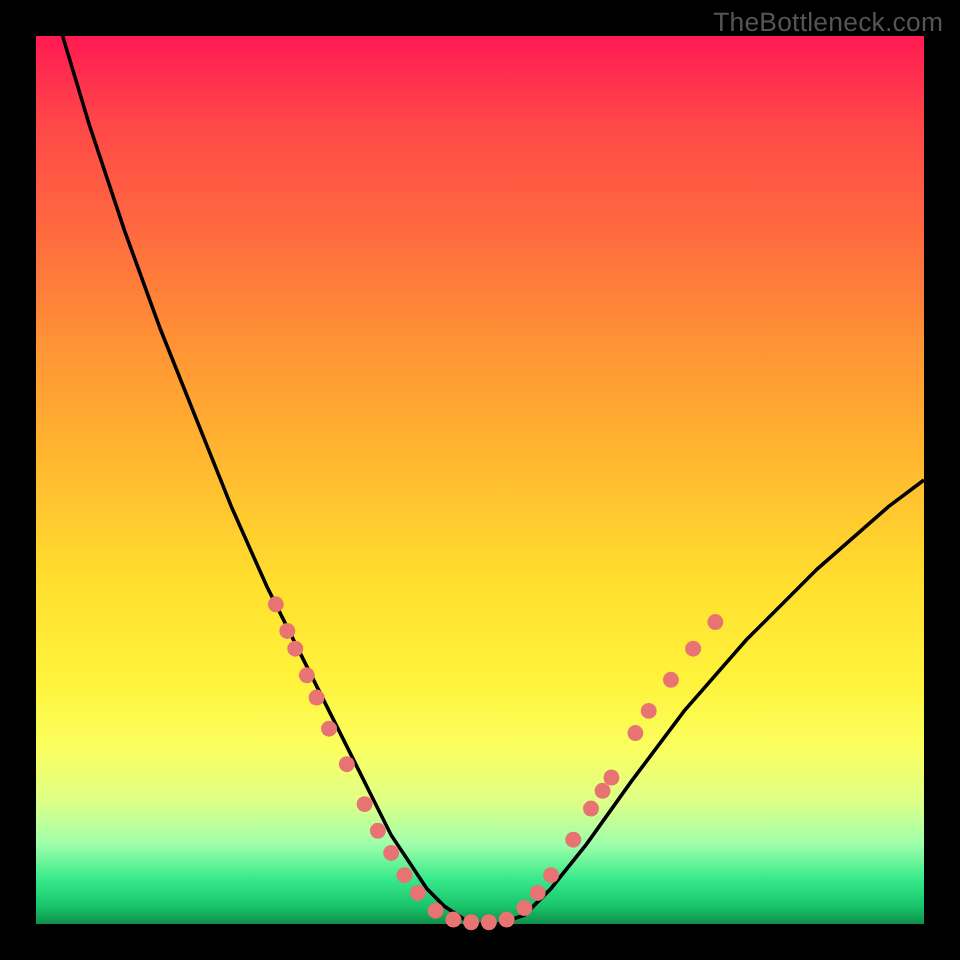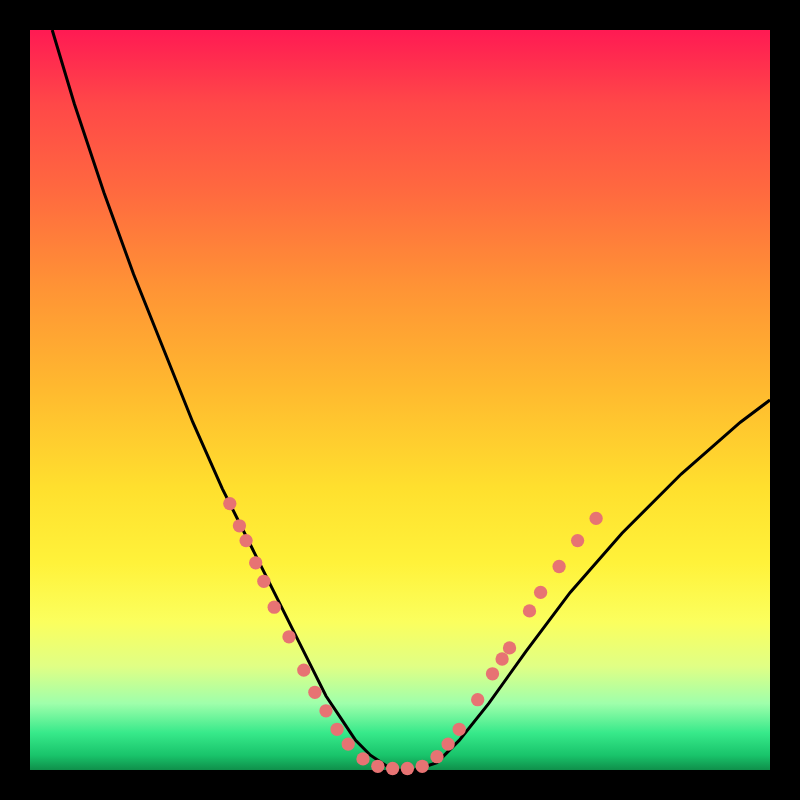--- a/index.html
+++ b/index.html
@@ -57,20 +57,21 @@
     top: 0;
     width: 740px;
     height: 740px;
     overflow: visible;
   }
 </style>
 </head>
 <body>
 
 <div class="frame">
+  <div class="watermark">TheBottleneck.com</div>
   <div class="plot">
     <svg class="curve" viewBox="0 0 740 740">
       <path id="curve-path" fill="none" stroke="#000000" stroke-width="3" d="M 22.2 0 L 44.4 74 L 74 162.79999999999995 L 103.60000000000001 244.2 L 133.2 318.20000000000005 L 162.8 392.20000000000005 L 192.4 458.8 L 222 518 L 244.20000000000002 562.4 L 266.4 606.8 L 281.2 636.4 L 296 666 L 310.8 688.2 L 325.6 710.4 L 340.40000000000003 725.2 L 362.59999999999997 740 L 384.8 740 L 407.00000000000006 732.6 L 429.2 710.4 L 458.8 673.4 L 495.8 621.6 L 540.1999999999999 562.4 L 592 503.2 L 651.2 444 L 710.4 392.20000000000005 L 740 370"></path>
       <g id="markers">
           <circle cx="199.8" cy="473.6" r="6.660000000000001" fill="#e77373"></circle>
           <circle cx="209.42000000000002" cy="495.79999999999995" r="6.660000000000001" fill="#e77373"></circle>
           <circle cx="216.07999999999998" cy="510.6" r="6.660000000000001" fill="#e77373"></circle>
           <circle cx="225.7" cy="532.8" r="6.660000000000001" fill="#e77373"></circle>
           <circle cx="233.84" cy="551.3" r="6.660000000000001" fill="#e77373"></circle>
           <circle cx="244.20000000000002" cy="577.2" r="6.660000000000001" fill="#e77373"></circle>

